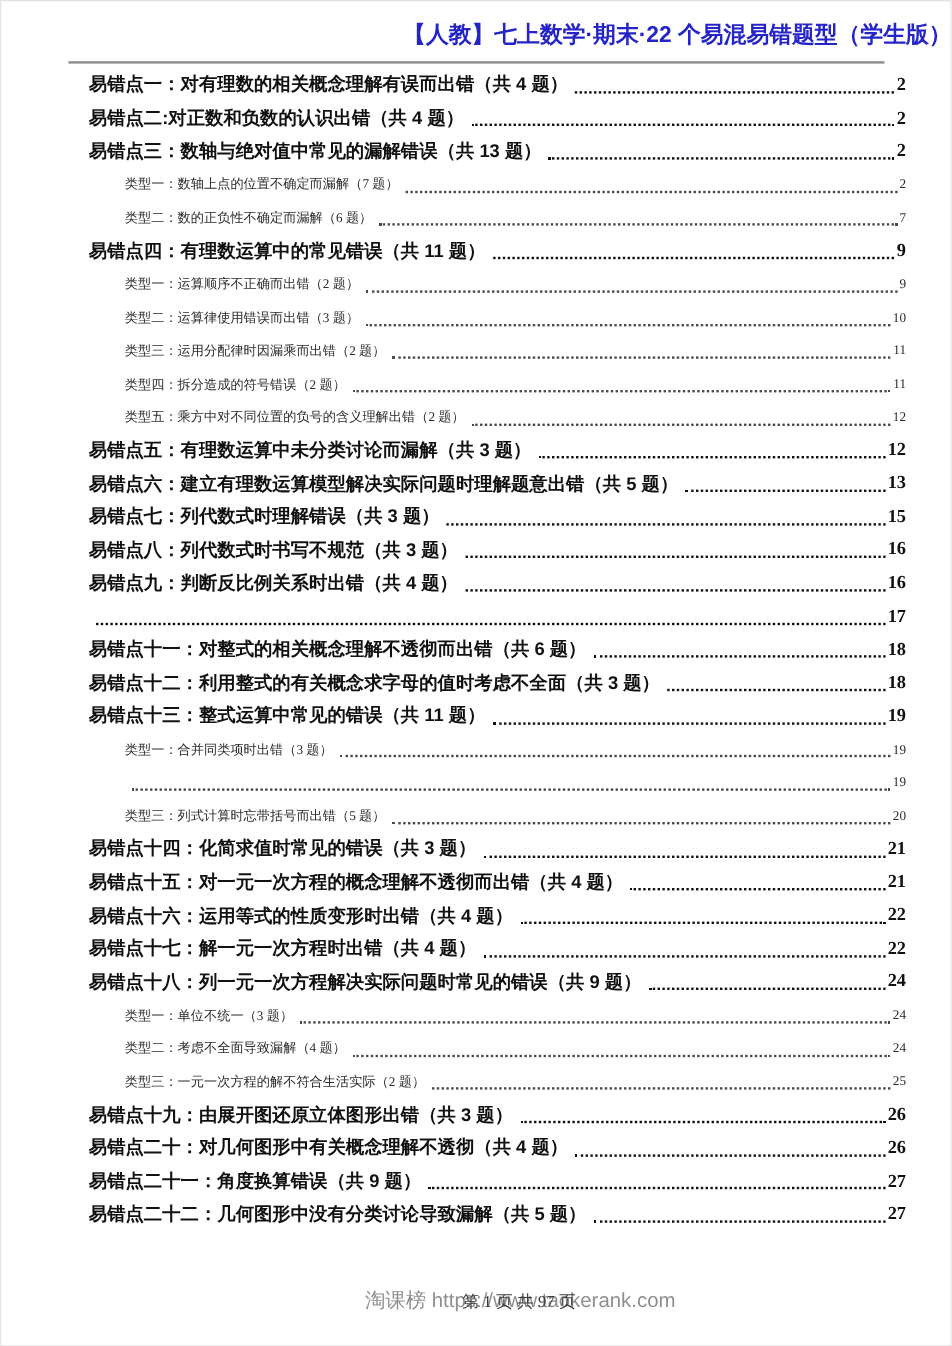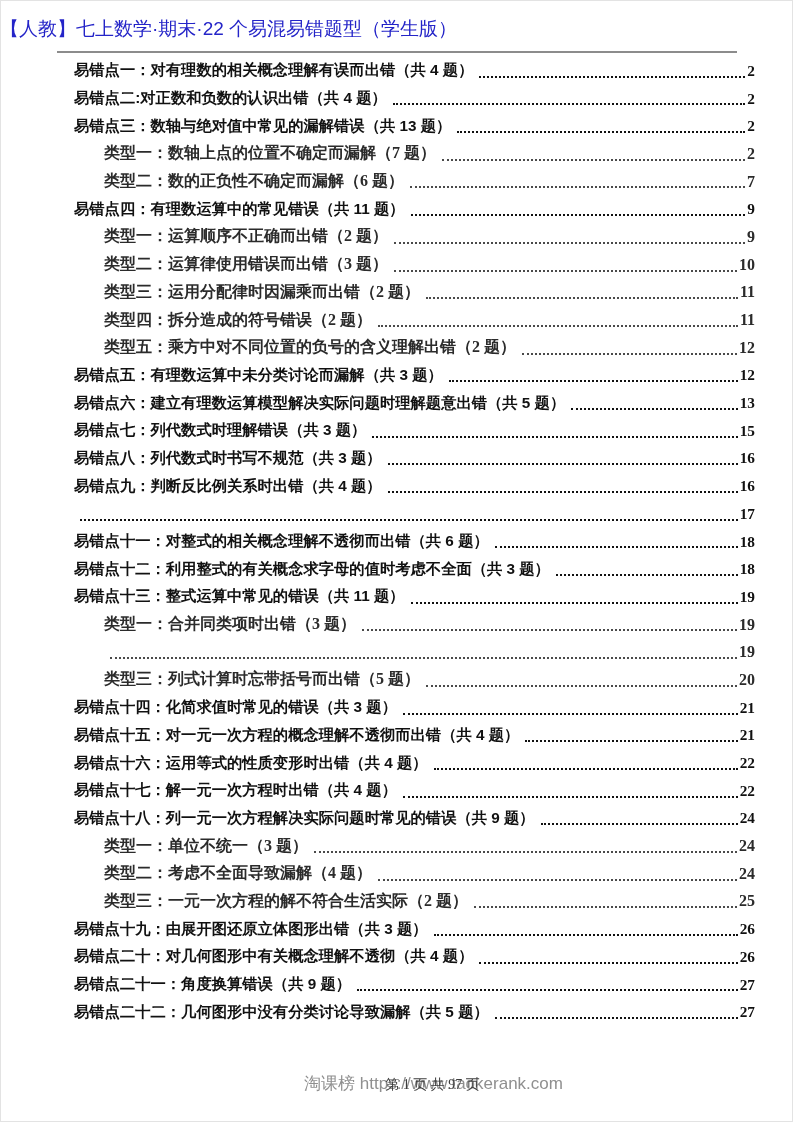--- a/index.html
+++ b/index.html
@@ -6,22 +6,22 @@
   body {
     width: 793px; height: 1122px;
     background: #ffffff;
     position: relative;
     overflow: hidden;
     font-family: "Liberation Sans", "DejaVu Sans", sans-serif;
     box-shadow: inset 0 0 0 1px #e3e3e3;
   }
   .doc-title {
     position: absolute; top: 16px; left: 0; width: 793px;
-    text-align: left;
-    font-size: 19px; font-weight: normal;
+    text-align: right;
+    font-size: 19px; font-weight: bold;
     color: var(--title-blue, #2424c8);
     font-family: "Liberation Sans", "DejaVu Sans", sans-serif;
     white-space: nowrap;
   }
   .header-rule {
     position: absolute; top: 51px; left: 57px; width: 680px;
     border-top: 2px solid var(--rule-gray, #8c8c8c);
   }
   .toc {
     position: absolute; top: 57px; left: 74px; width: 681px;
@@ -32,22 +32,22 @@
     cursor: pointer;
   }
   .toc-row.lvl1 {
     font-family: "Liberation Sans", "DejaVu Sans", sans-serif;
     font-weight: bold;
     font-size: 15.3px;
     color: var(--text-black, #111111);
   }
   .toc-row.lvl2 {
     font-family: "Liberation Serif", "DejaVu Serif", serif;
-    font-weight: bold;
-    font-size: 16px;
+    font-weight: normal;
+    font-size: 11px;
     color: var(--subentry-gray, #2b2b2b);
     padding-left: 30px;
     justify-content: space-between;
   }
   .toc-label { white-space: nowrap; flex: 0 0 auto; }
   .toc-leader {
     flex: 1 1 auto;
     align-self: flex-end;
     margin: 0 2px 7px 6px;
     border-bottom: 2px dotted var(--text-black, #111111);

